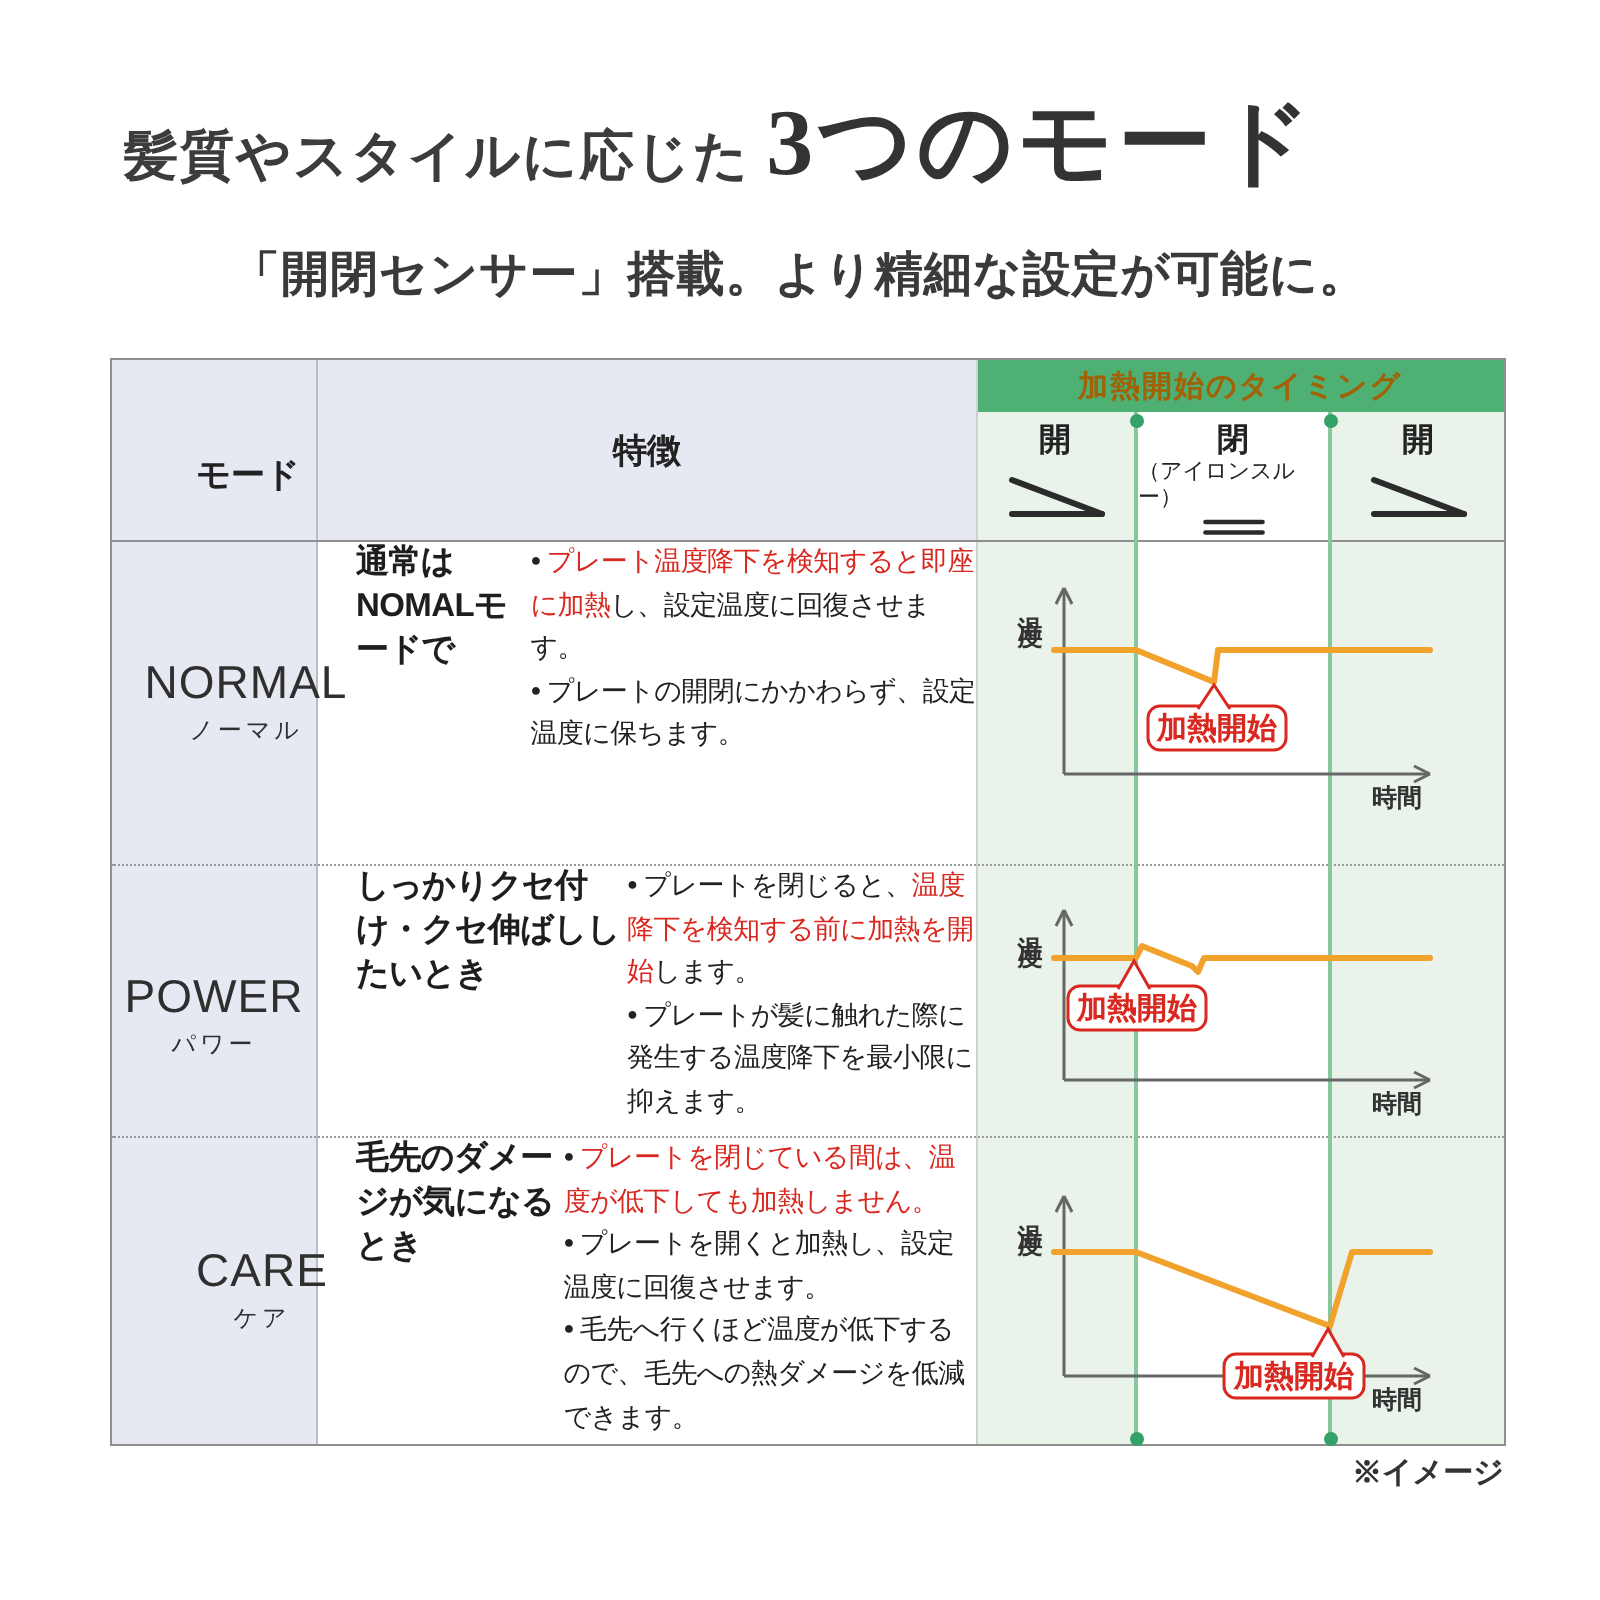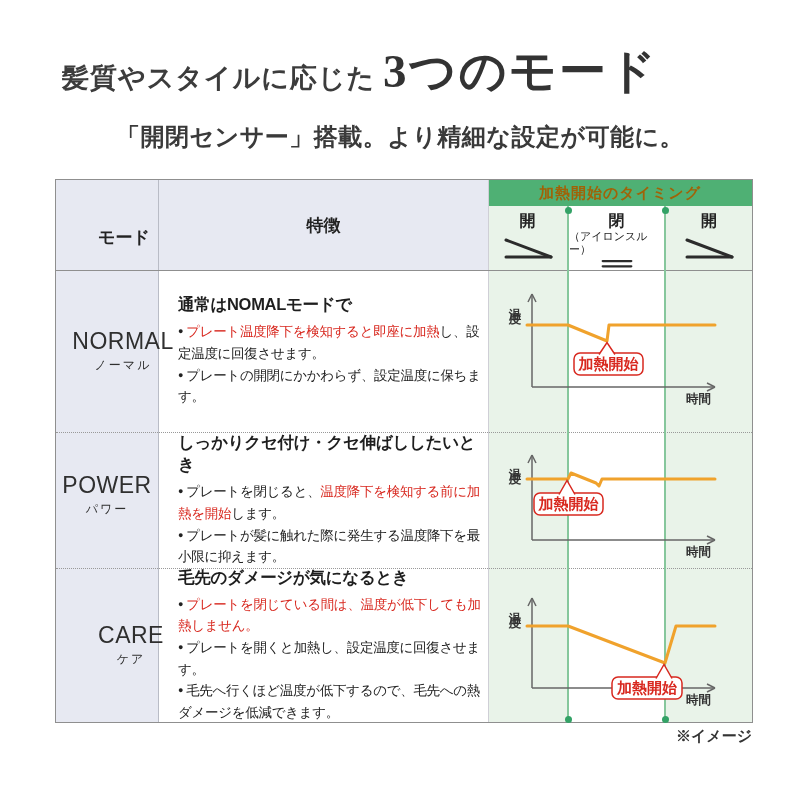--- a/index.html
+++ b/index.html
@@ -47,24 +47,24 @@
   .subcell-3 { left:610px; width:86px; }
   .subcell .state { font-size:16px; font-weight:bold; color:#222; line-height:1.1; }
   .subcell .note { font-size:11px; color:#222; line-height:1.2; }
   .subcell svg { margin-top:6px; }
   .subcell-2 svg { margin-top:2px; }
 
   
   .mcell { position:absolute; left:0; width:102px; display:flex; flex-direction:column; align-items:center; justify-content:center; }
   .mcell .en { font-size:23px; color:#2f2f2f; letter-spacing:0.5px; }
   .mcell .ja { font-size:12px; color:#2f2f2f; letter-spacing:2px; margin-top:2px; }
-  .mcell-1 { top:90px; height:162px;padding-left:32px; } .mcell-2 { top:247px; height:136px; } .mcell-3 { top:388px; height:154px;margin-left:24px; }
-
-  
-  .fcell { position:absolute; left:122px; width:312px; display:flex; flex-direction:column; justify-content:center; }
+  .mcell-1 { top:90px; height:162px;padding-left:32px; } .mcell-2 { top:260px; height:136px; } .mcell-3 { top:388px; height:154px;margin-left:24px; }
+
+  
+  .fcell { position:absolute; left:122px; width:312px; display:flex; flex-direction:row; justify-content:center; }
   .fcell-1 { top:90px; height:162px; } .fcell-2 { top:252px; height:136px; } .fcell-3 { top:388px; height:154px; }
   .fcell .heading { font-size:16.5px; font-weight:bold; color:#1e1e1e; margin-bottom:5px; letter-spacing:-0.3px; }
   .bullet { font-size:13.5px; line-height:1.6; color:#222; letter-spacing:-0.3px; }
   .bullet .dot { font-size:9px; margin-right:3px; vertical-align:2px; }
   .red { color:#d8281f; }
 
   
   .chart { position:absolute; left:432px; width:264px; }
   .chart-1 { top:90px; height:162px; } .chart-2 { top:252px; height:136px; } .chart-3 { top:388px; height:154px; }
   .chart svg.plot { position:absolute; left:0; top:0; }

